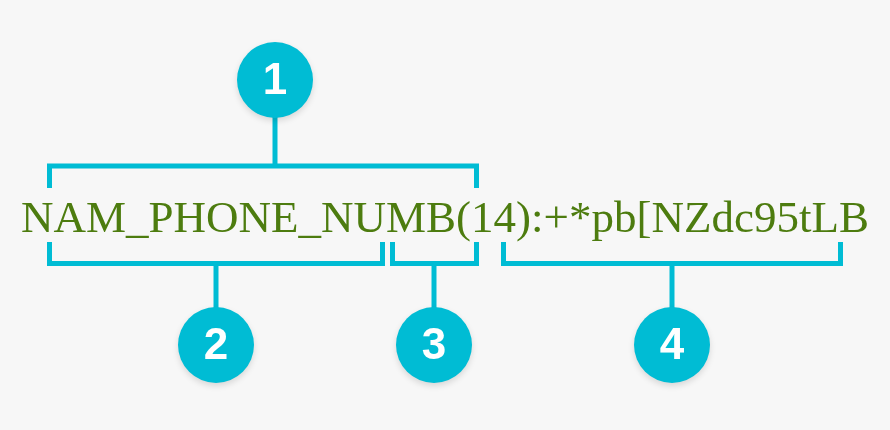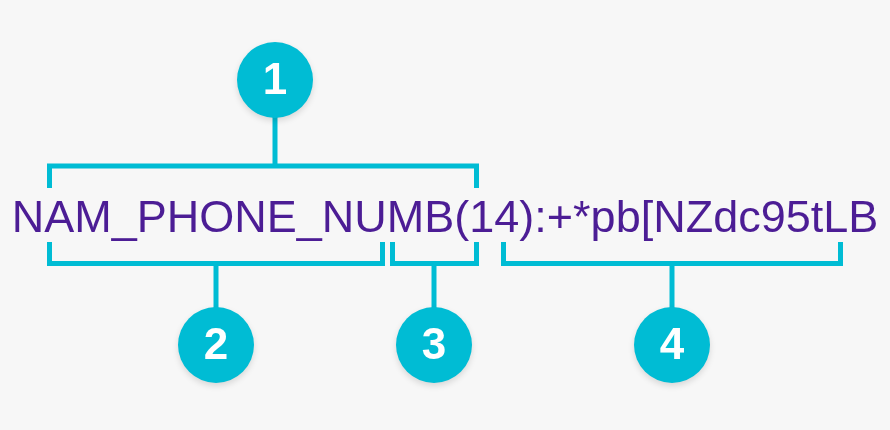--- a/index.html
+++ b/index.html
@@ -31,24 +31,24 @@
   
   .code-line {
     position: absolute;
     left: 0;
     top: 186px;
     width: 890px;
     height: 62px;
     display: flex;
     align-items: center;
     justify-content: center;
-    font-family: Liberation Sans, sans-serif;
+    font-family: Liberation Serif, serif;
     font-size: 45px;
     letter-spacing: 0px;
-    color: #4c1d95;
+    color: #4d7c0f;
     white-space: pre;
     user-select: text;
   }
 
   
   .badge {
     position: absolute;
     width: 76px;
     height: 76px;
     border-radius: 50%;

